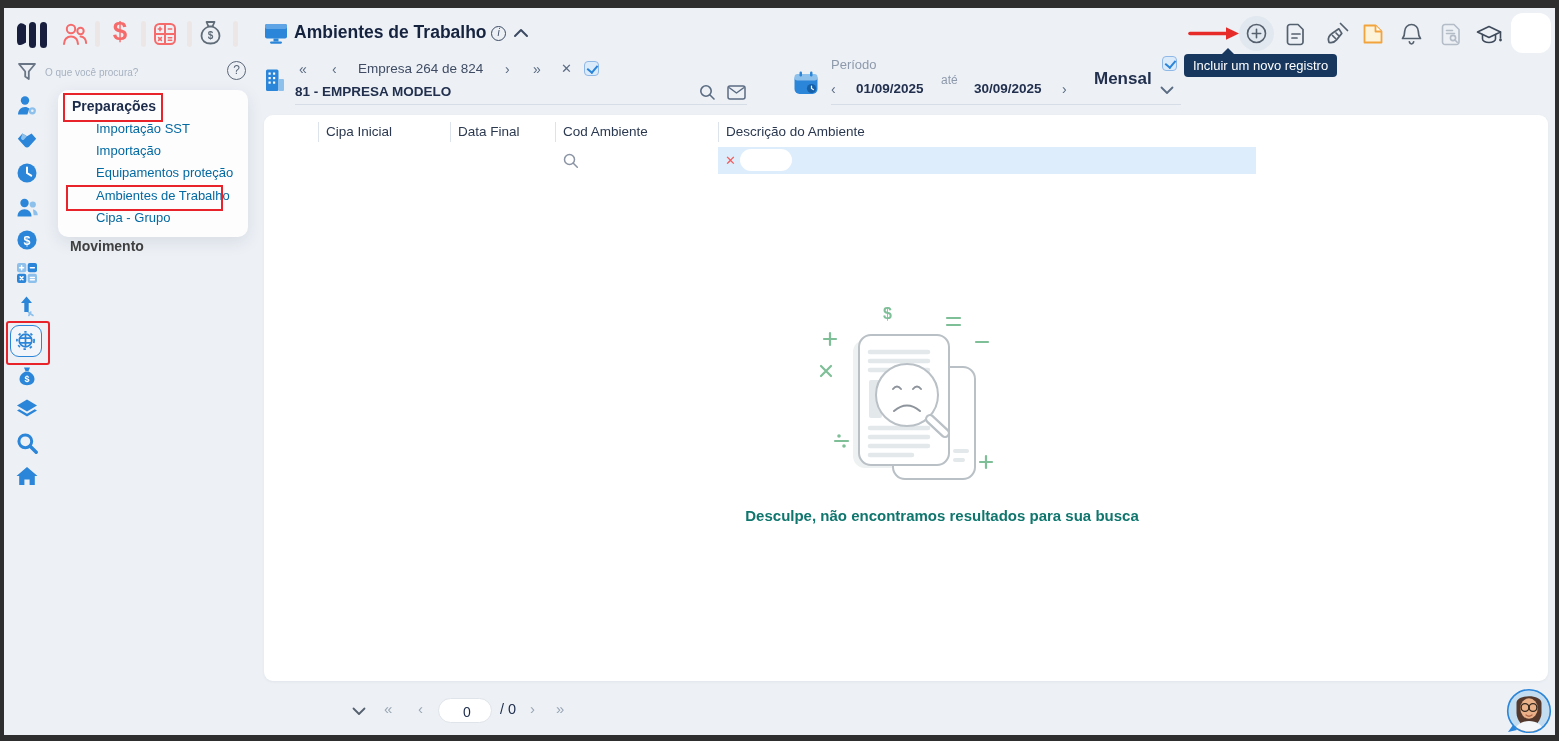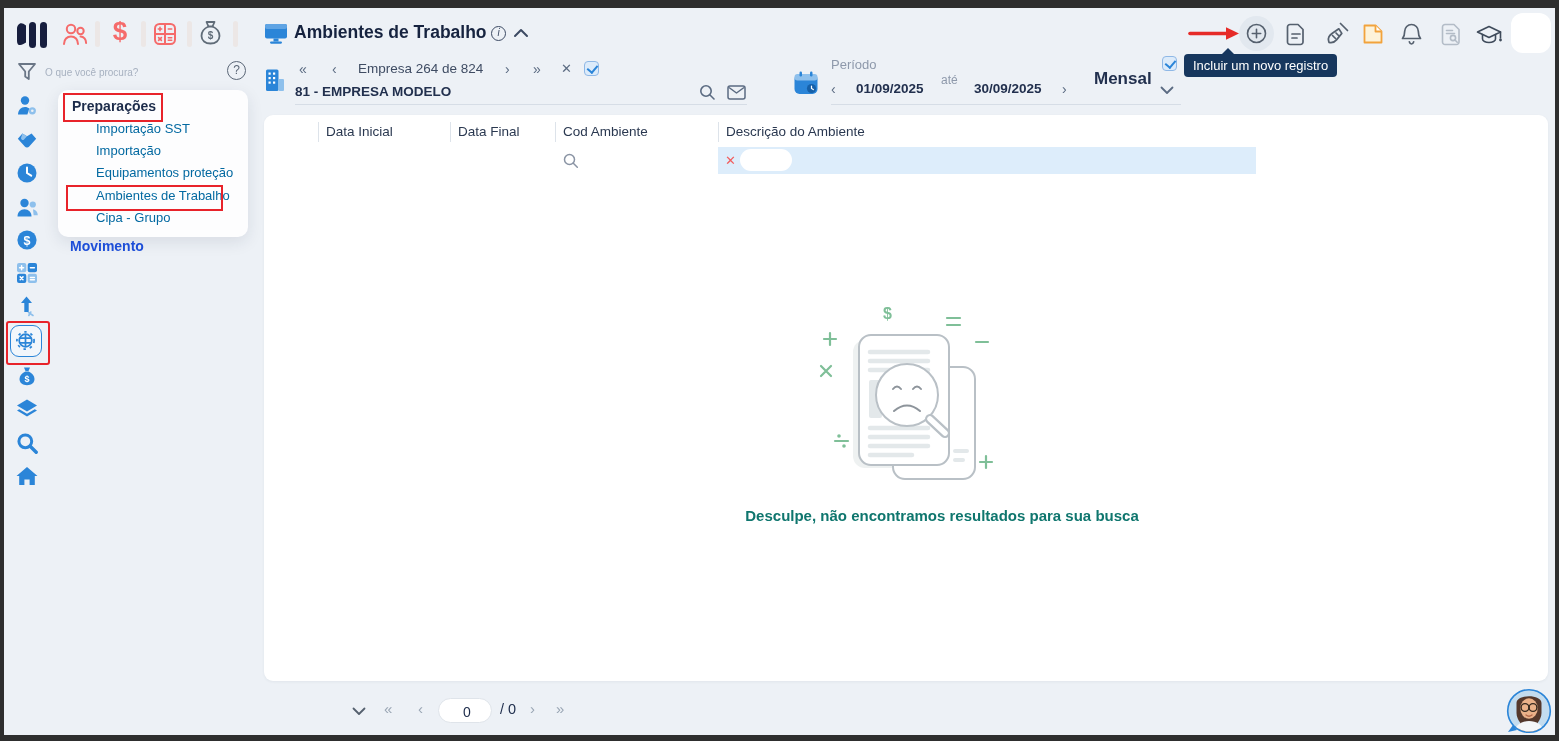--- a/index.html
+++ b/index.html
@@ -153,21 +153,21 @@
   <div class="menu-card">
     <div class="abs" style="left:14px;top:8px;font-size:14px;font-weight:bold;color:#1c2b4a;text-align:center;">Preparações</div>
     <div class="menu-item" style="top:31px;left:14px;">Importação SST</div>
     <div class="menu-item" style="top:53px;left:14px;">Importação</div>
     <div class="menu-item" style="top:75px;left:14px;">Equipamentos proteção</div>
     <div class="menu-item" style="top:98px;left:14px;">Ambientes de Trabalho</div>
     <div class="menu-item" style="top:120px;left:14px;">Cipa - Grupo</div>
   </div>
   <div class="redbox" style="left:63px;top:93px;width:96px;height:25px;"></div>
   <div class="redbox" style="left:66px;top:185px;width:153px;height:22px;"></div>
-  <div class="abs" style="left:70px;top:238px;font-size:14px;font-weight:bold;color:#1d4ed8;">Movimento</div>
+  <div class="abs" style="left:70px;top:238px;font-size:14px;font-weight:bold;color:#404040;">Movimento</div>
 
   <svg class="abs" style="left:264px;top:22px;" width="24" height="23" viewBox="0 0 24 23">
     <rect x="1" y="2" width="22" height="14.5" rx="2" fill="#2b85d8"></rect>
     <rect x="1" y="2" width="22" height="5" rx="2" fill="#5fa4e4"></rect>
     <rect x="9.5" y="16.5" width="5" height="3" fill="#2b85d8"></rect>
     <rect x="6" y="19.5" width="12" height="2.2" rx="1.1" fill="#2b85d8"></rect>
   </svg>
   <div class="abs" style="left:294px;top:22px;font-size:17.5px;font-weight:bold;color:#16233f;">Ambientes de Trabalho</div>
   <div class="abs" style="left:491px;top:26px;width:15px;height:15px;border:1.3px solid #3c4a63;border-radius:50%;box-sizing:border-box;text-align:center;line-height:12px;font-size:10px;color:#3c4a63;font-style:italic;">i</div>
   <svg class="abs" style="left:513px;top:28px;" width="16" height="10" viewBox="0 0 16 10">
@@ -274,21 +274,21 @@
     </g>
     <circle cx="24.5" cy="15" r="1.4" fill="#3e4a5a"></circle>
   </svg>
   <div class="abs" style="left:1511px;top:13px;width:40px;height:40px;background:#fff;border-radius:12px;"></div>
 
   <div class="tooltip">Incluir um novo registro</div>
 
   <div class="panel">
 
     <div class="tick" style="left:54px;"></div>
-    <div class="colhead" style="left:62px;">Data Inicial</div>
+    <div class="colhead" style="left:62px;">Cipa Inicial</div>
     <div class="tick" style="left:186px;"></div>
     <div class="colhead" style="left:194px;">Data Final</div>
     <div class="tick" style="left:291px;"></div>
     <div class="colhead" style="left:299px;">Cod Ambiente</div>
     <div class="tick" style="left:454px;"></div>
     <div class="colhead" style="left:462px;">Descrição do Ambiente</div>
 
     <svg class="abs" style="left:299px;top:38px;" width="16" height="16" viewBox="0 0 16 16">
       <circle cx="6.5" cy="6.5" r="5" fill="none" stroke="#8a94a4" stroke-width="1.5"></circle>
       <path d="M10.3 10.3l4 4" stroke="#8a94a4" stroke-width="1.5" stroke-linecap="round"></path>

